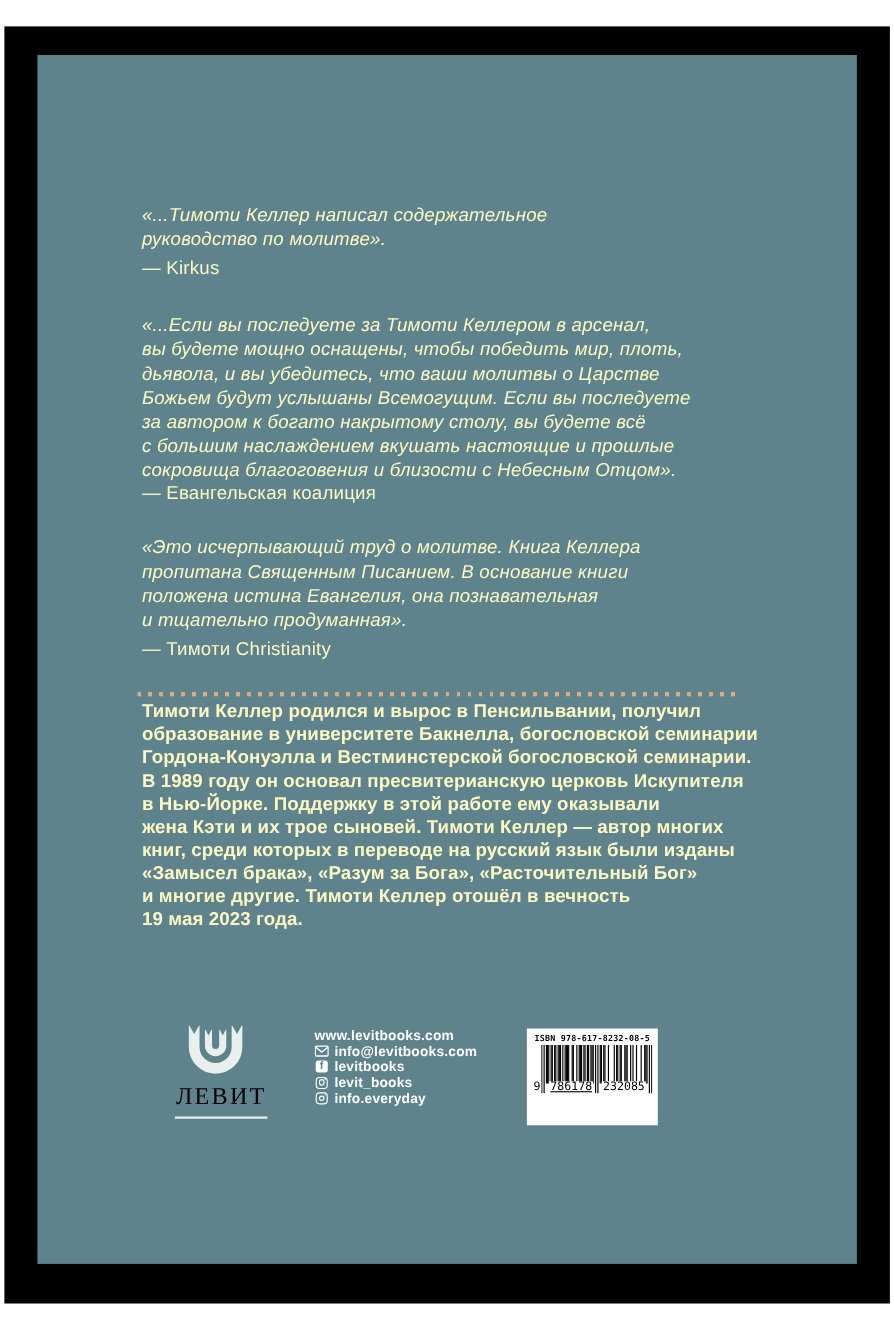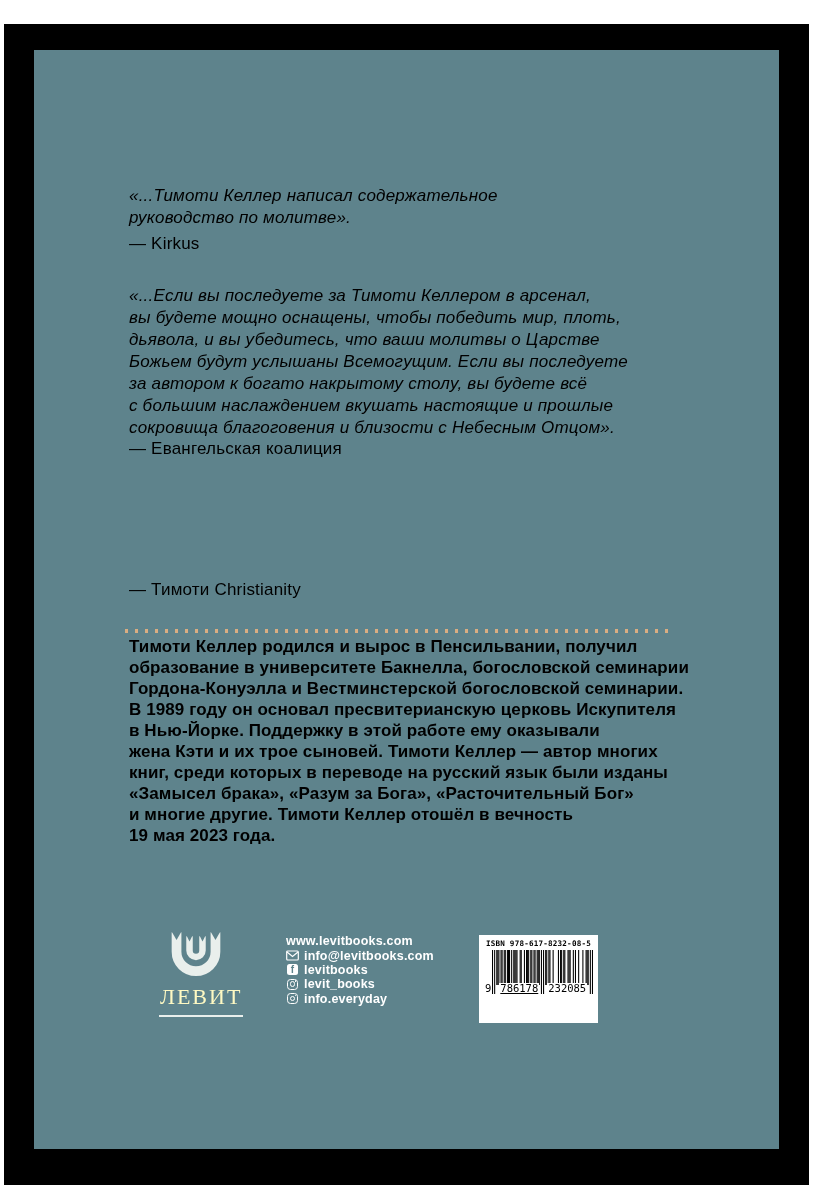--- a/index.html
+++ b/index.html
@@ -2,34 +2,34 @@
 <html><head>
 <meta charset="utf-8">
 <style>
   html,body{margin:0;padding:0;}
   body{
     width:813px;height:1200px;position:relative;background:#ffffff;
     font-family:"Liberation Sans",sans-serif;overflow:hidden;
   }
   .frame{position:absolute;left:4px;top:24px;width:805px;height:1161px;background:#000000;}
   .cover{position:absolute;left:30px;top:26px;width:745px;height:1099px;background:#5e838c;}
-  .block{position:absolute;left:95px;color:#000000;}
+  .block{position:absolute;left:95px;color:#fef9c3;}
   .quote{font-style:italic;font-size:17px;line-height:22px;white-space:pre-line;letter-spacing:.2px;}
   .attr{font-style:normal;font-size:17px;line-height:22px;letter-spacing:.2px;}
   .q1{top:135px;} .q1a{top:183px;}
   .q2{top:235px;} .q2a{top:388px;}
   .q3{top:437px;} .q3a{top:529px;}
   .divider{
     position:absolute;left:91px;top:579px;width:544px;height:4px;
     background-image:repeating-linear-gradient(to right,#d9ad82 0 3px,transparent 3px 10px);
   }
   .bio{top:586px;font-size:17px;line-height:21px;white-space:pre-line;letter-spacing:.1px;width:600px;font-weight:bold;}
 
   
-  .logo{position:absolute;left:125px;top:881px;width:74px;color:#fef9c3;}
+  .logo{position:absolute;left:125px;top:881px;width:74px;color:#000000;}
   .logo svg{display:block;margin:0 auto;}
   .logo-name{
     display:inline-block;font-family:"Liberation Serif",serif;font-size:22px;letter-spacing:2px;
     margin-top:5px;padding:0 1px 5px;border-bottom:2px solid #e9efec;
   }
 
   
   .contacts{position:absolute;left:252px;top:884px;color:#ffffff;text-align:right;}
   .c-row{display:flex;align-items:center;height:14.4px;font-size:12.5px;font-weight:700;letter-spacing:.2px;}
   .c-ic{width:13px;height:12px;margin-right:5px;flex:0 0 13px;display:inline-flex;align-items:center;justify-content:center;position:relative;}
@@ -64,20 +64,24 @@
 
     <div class="block quote q2">«...Если вы последуете за Тимоти Келлером в арсенал,
 вы будете мощно оснащены, чтобы победить мир, плоть,
 дьявола, и вы убедитесь, что ваши молитвы о Царстве
 Божьем будут услышаны Всемогущим. Если вы последуете
 за автором к богато накрытому столу, вы будете всё
 с большим наслаждением вкушать настоящие и прошлые
 сокровища благоговения и близости с Небесным Отцом».</div>
     <div class="block attr q2a">— Евангельская коалиция</div>
 
+    <div class="block quote q3">«Это исчерпывающий труд о молитве. Книга Келлера
+пропитана Священным Писанием. В основание книги
+положена истина Евангелия, она познавательная
+и тщательно продуманная».</div>
     <div class="block attr q3a">— Тимоти Christianity</div>
 
     <div class="divider"></div>
 
     <div class="block bio">Тимоти Келлер родился и вырос в Пенсильвании, получил
 образование в университете Бакнелла, богословской семинарии
 Гордона-Конуэлла и Вестминстерской богословской семинарии.
 В 1989 году он основал пресвитерианскую церковь Искупителя
 в Нью-Йорке. Поддержку в этой работе ему оказывали
 жена Кэти и их трое сыновей. Тимоти Келлер — автор многих

